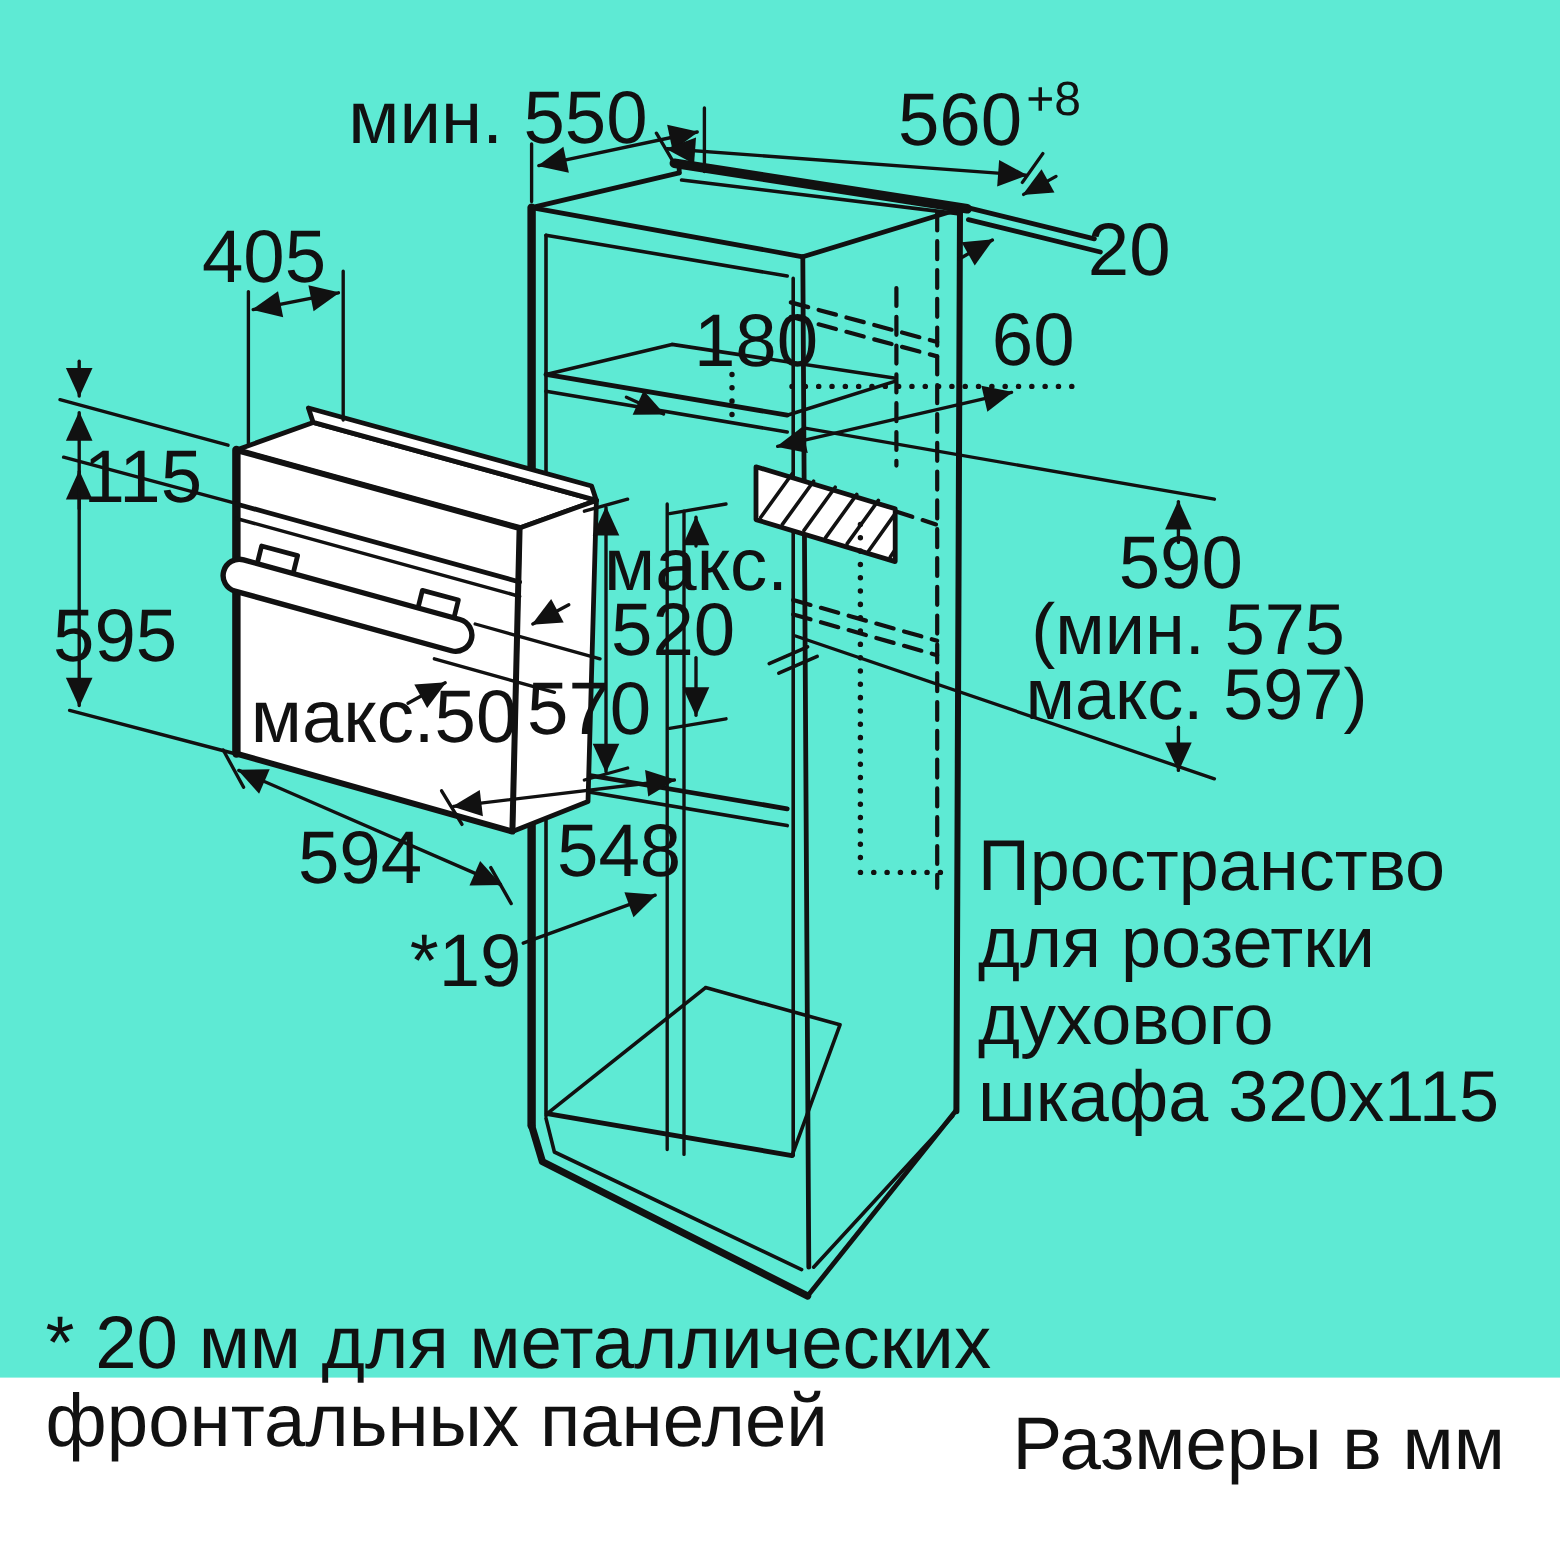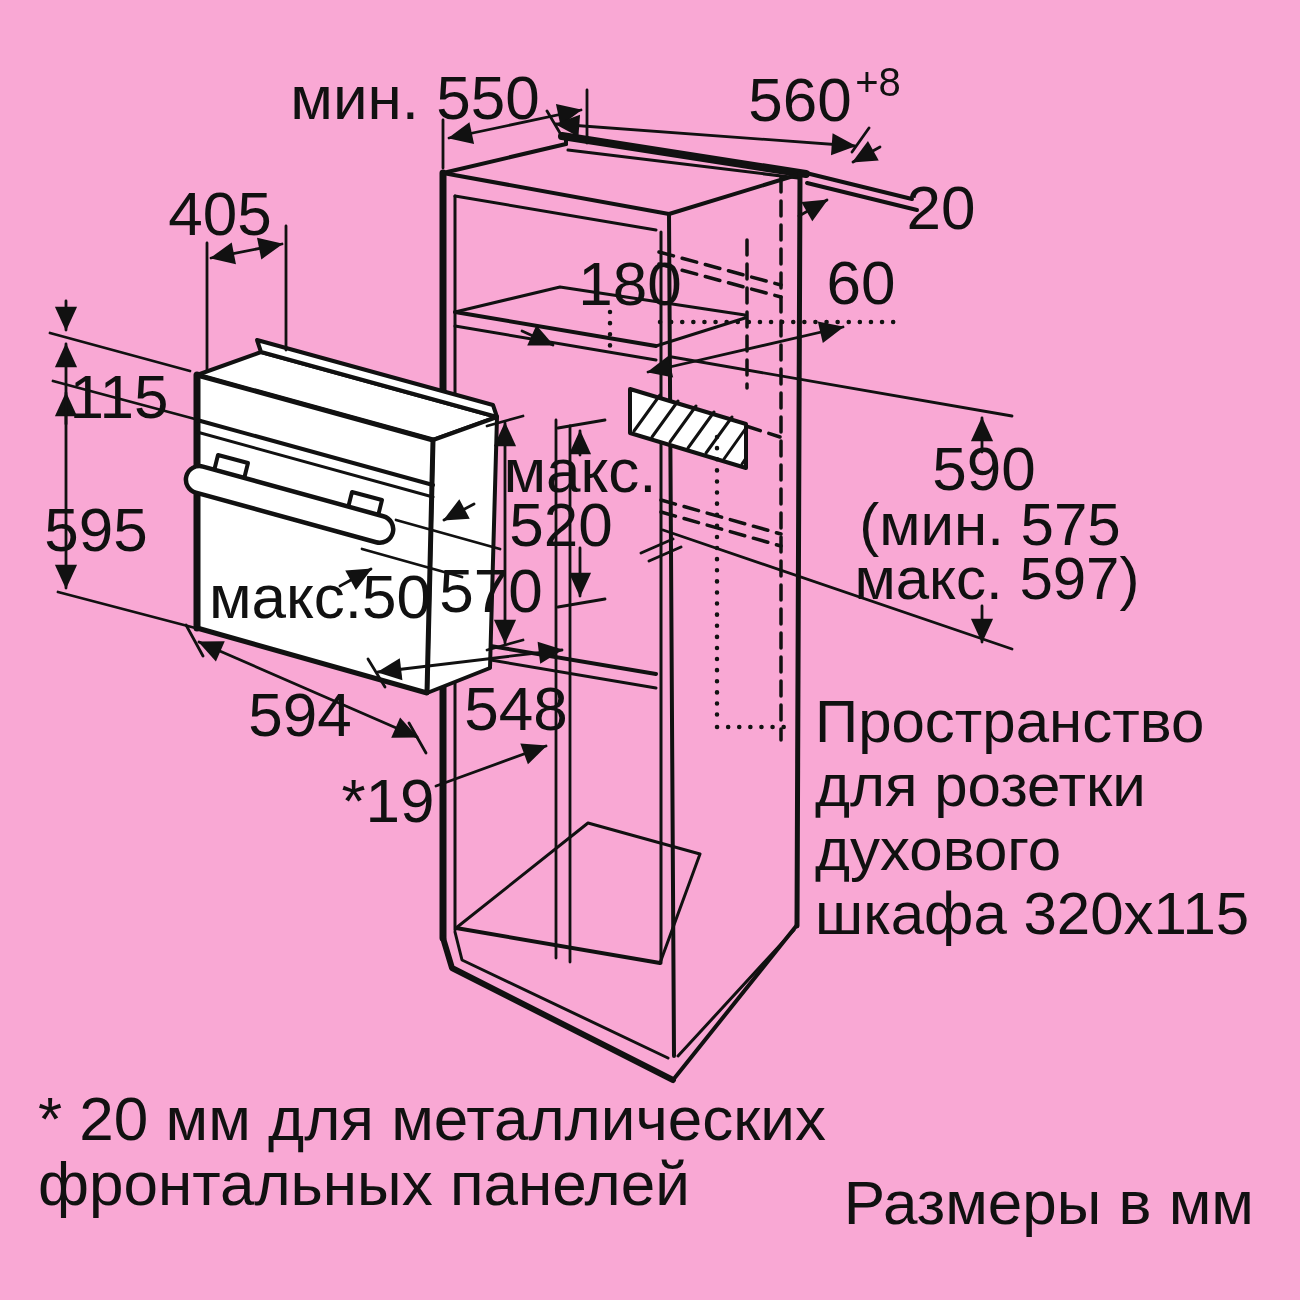--- a/index.html
+++ b/index.html
@@ -1,17 +1,17 @@
 <!DOCTYPE html>
 <html><head>
 <meta charset="utf-8">
 <style>
   html,body{margin:0;padding:0;background:#ffffff;}
   body{width:1300px;height:1300px;font-family:"Liberation Sans",sans-serif;}
-  .diagram-wrap{width:1300px;height:1300px;background:#f9a8d4;position:relative;}
+  .diagram-wrap{width:1300px;height:1148px;background:#5eead4;position:relative;}
   svg{display:block;}
   svg text{fill:#111111;font-family:"Liberation Sans","DejaVu Sans",sans-serif;}
   .stroke{stroke:#111111;fill:none;stroke-linecap:round;stroke-linejoin:round;}
   .fillw{fill:#ffffff;stroke:#111111;stroke-linejoin:round;}
   .dash{stroke-dasharray:15 9;}
   .dots{stroke-dasharray:0.1 11;stroke-linecap:round;}
   .dim{stroke:#111111;fill:none;stroke-width:2.8;stroke-linecap:round;}
   .t62{font-size:62px;}
   .t60{font-size:60px;}
   .t40{font-size:40px;}

